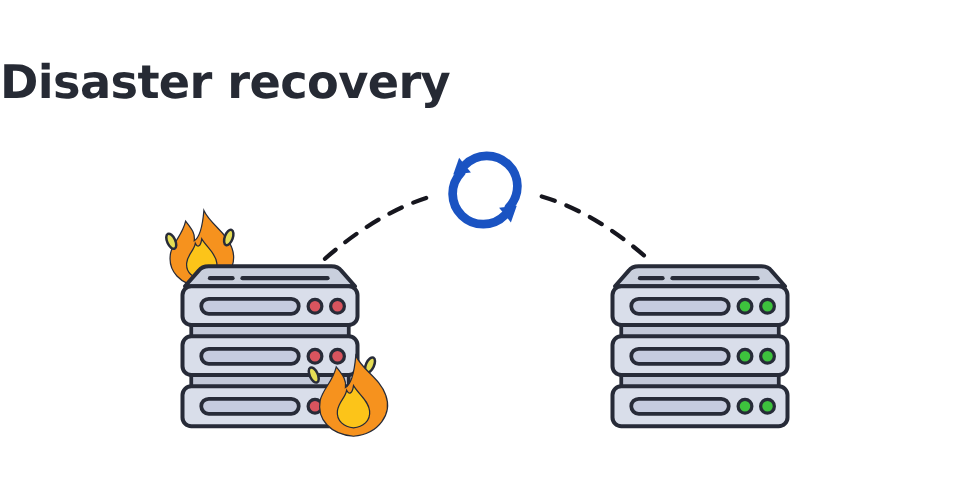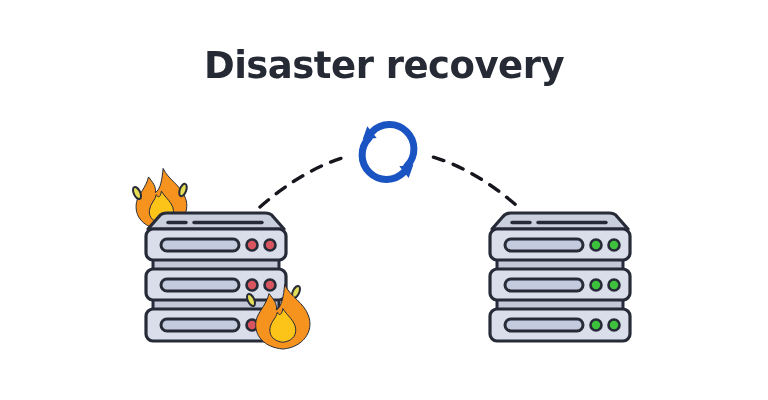--- a/index.html
+++ b/index.html
@@ -7,21 +7,21 @@
     position:relative;
     width:768px;height:400px;
     background:var(--background,#ffffff);
     overflow:hidden;
     font-family:"DejaVu Sans","Liberation Sans",sans-serif;
   }
   .title{
     position:absolute;
     top:44px;left:0;width:768px;
     margin:0;
-    text-align:center;
+    text-align:left;
     font-size:37px;
     font-weight:700;
     letter-spacing:-0.5px;
     color:var(--title-text,#262a34);
   }
   .scene{position:absolute;left:0;top:0;}
 
   
   .arc{
     stroke:var(--connector,#16161e);

